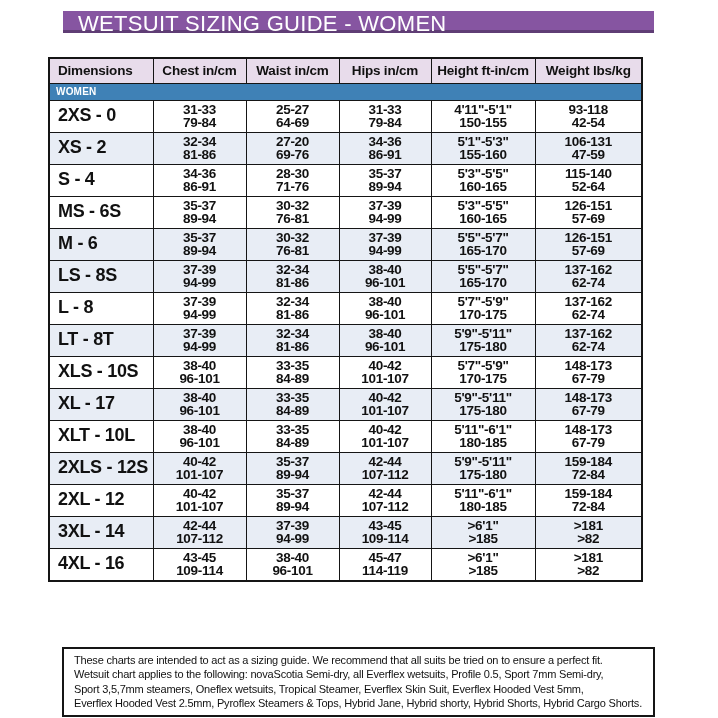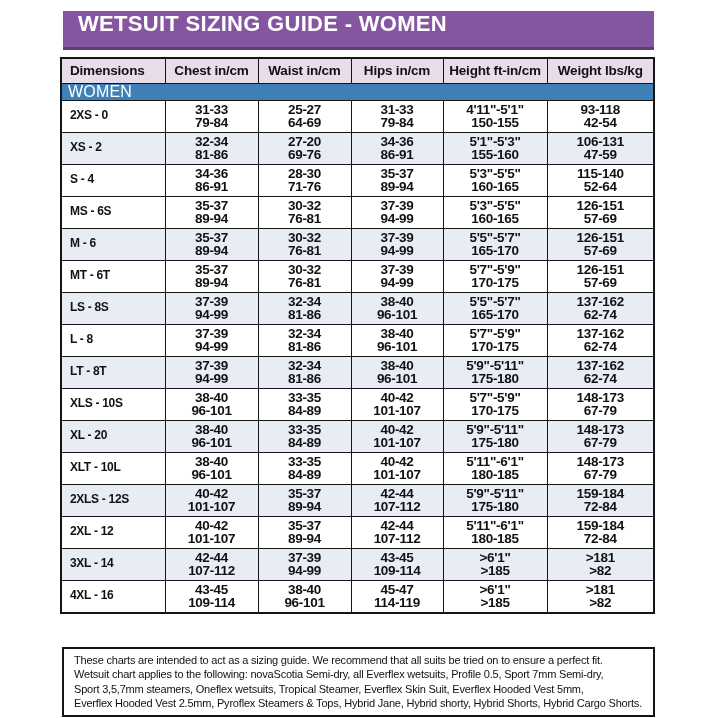--- a/index.html
+++ b/index.html
@@ -14,35 +14,35 @@
     width: 718px;
     height: 718px;
     background: #ffffff;
     overflow: hidden;
   }
   .title-bar {
     position: absolute;
     left: 63px;
     top: 11px;
     width: 591px;
-    height: 39px;
+    height: 22px;
     box-sizing: border-box;
     background: #8655a1;
     border-bottom: 3px solid #5f3d75;
     color: #ffffff;
-    font-weight: bold;
+    font-weight: normal;
     font-size: 22px;
     line-height: 25px;
     letter-spacing: 0.3px;
     padding-left: 15px;
     white-space: nowrap;
   }
   table.sizing-table {
     position: absolute;
-    left: 60px;
+    left: 48px;
     top: 57px;
     width: 593px;
     border-collapse: collapse;
     table-layout: fixed;
     border: 2.5px solid #151515;
   }
   .sizing-table col.c-dim    { width: 104px; }
   .sizing-table col.c-chest  { width: 93px; }
   .sizing-table col.c-waist  { width: 93px; }
   .sizing-table col.c-hips   { width: 92px; }
@@ -62,42 +62,42 @@
     padding: 0;
   }
   .sizing-table thead th.first {
     text-align: left;
     padding-left: 8px;
   }
   .sizing-table td.section-cell {
     background: #3f81b6;
     color: #ffffff;
     height: 17px;
-    font-size: 16px;
-    font-weight: normal;
+    font-size: 10px;
+    font-weight: bold;
     text-align: left;
     padding: 0 0 0 6px;
     letter-spacing: 0.2px;
   }
   .sizing-table tbody tr.data-row { height: 32px; }
   .sizing-table tbody tr.alt td { background: #e8edf5; }
   .sizing-table tbody td {
     background: #ffffff;
     text-align: center;
     font-size: 13.5px;
     font-weight: bold;
     line-height: 13.5px;
     letter-spacing: -0.3px;
     padding: 2px 0;
     vertical-align: middle;
   }
   .sizing-table tbody td.label-cell {
     text-align: left;
     padding-left: 8px;
-    font-size: 12px;
+    font-size: 18px;
   }
   .note-box {
     position: absolute;
     left: 62px;
     top: 647px;
     width: 593px;
     box-sizing: border-box;
     border: 2px solid #151515;
     background: #ffffff;
     padding: 4px 6px 5px 10px;
@@ -248,137 +248,114 @@
           </td>
           <td>
             <div>5'5"-5'7"</div>
             <div>165-170</div>
           </td>
           <td>
             <div>126-151</div>
             <div>57-69</div>
           </td>
         </tr>
-        <tr class="data-row">
-          <td class="label-cell">MT - 6T</td>
-          <td>
-            <div>35-37</div>
-            <div>89-94</div>
-          </td>
-          <td>
-            <div>30-32</div>
-            <div>76-81</div>
-          </td>
+        <tr class="data-row alt">
+          <td class="label-cell">LS - 8S</td>
           <td>
             <div>37-39</div>
             <div>94-99</div>
           </td>
           <td>
+            <div>32-34</div>
+            <div>81-86</div>
+          </td>
+          <td>
+            <div>38-40</div>
+            <div>96-101</div>
+          </td>
+          <td>
+            <div>5'5"-5'7"</div>
+            <div>165-170</div>
+          </td>
+          <td>
+            <div>137-162</div>
+            <div>62-74</div>
+          </td>
+        </tr>
+        <tr class="data-row">
+          <td class="label-cell">L - 8</td>
+          <td>
+            <div>37-39</div>
+            <div>94-99</div>
+          </td>
+          <td>
+            <div>32-34</div>
+            <div>81-86</div>
+          </td>
+          <td>
+            <div>38-40</div>
+            <div>96-101</div>
+          </td>
+          <td>
             <div>5'7"-5'9"</div>
             <div>170-175</div>
           </td>
           <td>
-            <div>126-151</div>
-            <div>57-69</div>
-          </td>
-        </tr>
-        <tr class="data-row alt">
-          <td class="label-cell">LS - 8S</td>
+            <div>137-162</div>
+            <div>62-74</div>
+          </td>
+        </tr>
+        <tr class="data-row alt">
+          <td class="label-cell">LT - 8T</td>
           <td>
             <div>37-39</div>
             <div>94-99</div>
           </td>
           <td>
             <div>32-34</div>
             <div>81-86</div>
           </td>
           <td>
             <div>38-40</div>
             <div>96-101</div>
           </td>
           <td>
-            <div>5'5"-5'7"</div>
-            <div>165-170</div>
+            <div>5'9"-5'11"</div>
+            <div>175-180</div>
           </td>
           <td>
             <div>137-162</div>
             <div>62-74</div>
           </td>
         </tr>
         <tr class="data-row">
-          <td class="label-cell">L - 8</td>
-          <td>
-            <div>37-39</div>
-            <div>94-99</div>
-          </td>
-          <td>
-            <div>32-34</div>
-            <div>81-86</div>
-          </td>
-          <td>
-            <div>38-40</div>
-            <div>96-101</div>
+          <td class="label-cell">XLS - 10S</td>
+          <td>
+            <div>38-40</div>
+            <div>96-101</div>
+          </td>
+          <td>
+            <div>33-35</div>
+            <div>84-89</div>
+          </td>
+          <td>
+            <div>40-42</div>
+            <div>101-107</div>
           </td>
           <td>
             <div>5'7"-5'9"</div>
             <div>170-175</div>
           </td>
           <td>
-            <div>137-162</div>
-            <div>62-74</div>
-          </td>
-        </tr>
-        <tr class="data-row alt">
-          <td class="label-cell">LT - 8T</td>
-          <td>
-            <div>37-39</div>
-            <div>94-99</div>
-          </td>
-          <td>
-            <div>32-34</div>
-            <div>81-86</div>
-          </td>
-          <td>
-            <div>38-40</div>
-            <div>96-101</div>
-          </td>
-          <td>
-            <div>5'9"-5'11"</div>
-            <div>175-180</div>
-          </td>
-          <td>
-            <div>137-162</div>
-            <div>62-74</div>
-          </td>
-        </tr>
-        <tr class="data-row">
-          <td class="label-cell">XLS - 10S</td>
-          <td>
-            <div>38-40</div>
-            <div>96-101</div>
-          </td>
-          <td>
-            <div>33-35</div>
-            <div>84-89</div>
-          </td>
-          <td>
-            <div>40-42</div>
-            <div>101-107</div>
-          </td>
-          <td>
-            <div>5'7"-5'9"</div>
-            <div>170-175</div>
-          </td>
-          <td>
             <div>148-173</div>
             <div>67-79</div>
           </td>
         </tr>
         <tr class="data-row alt">
-          <td class="label-cell">XL - 20</td>
+          <td class="label-cell">XL - 17</td>
           <td>
             <div>38-40</div>
             <div>96-101</div>
           </td>
           <td>
             <div>33-35</div>
             <div>84-89</div>
           </td>
           <td>
             <div>40-42</div>

